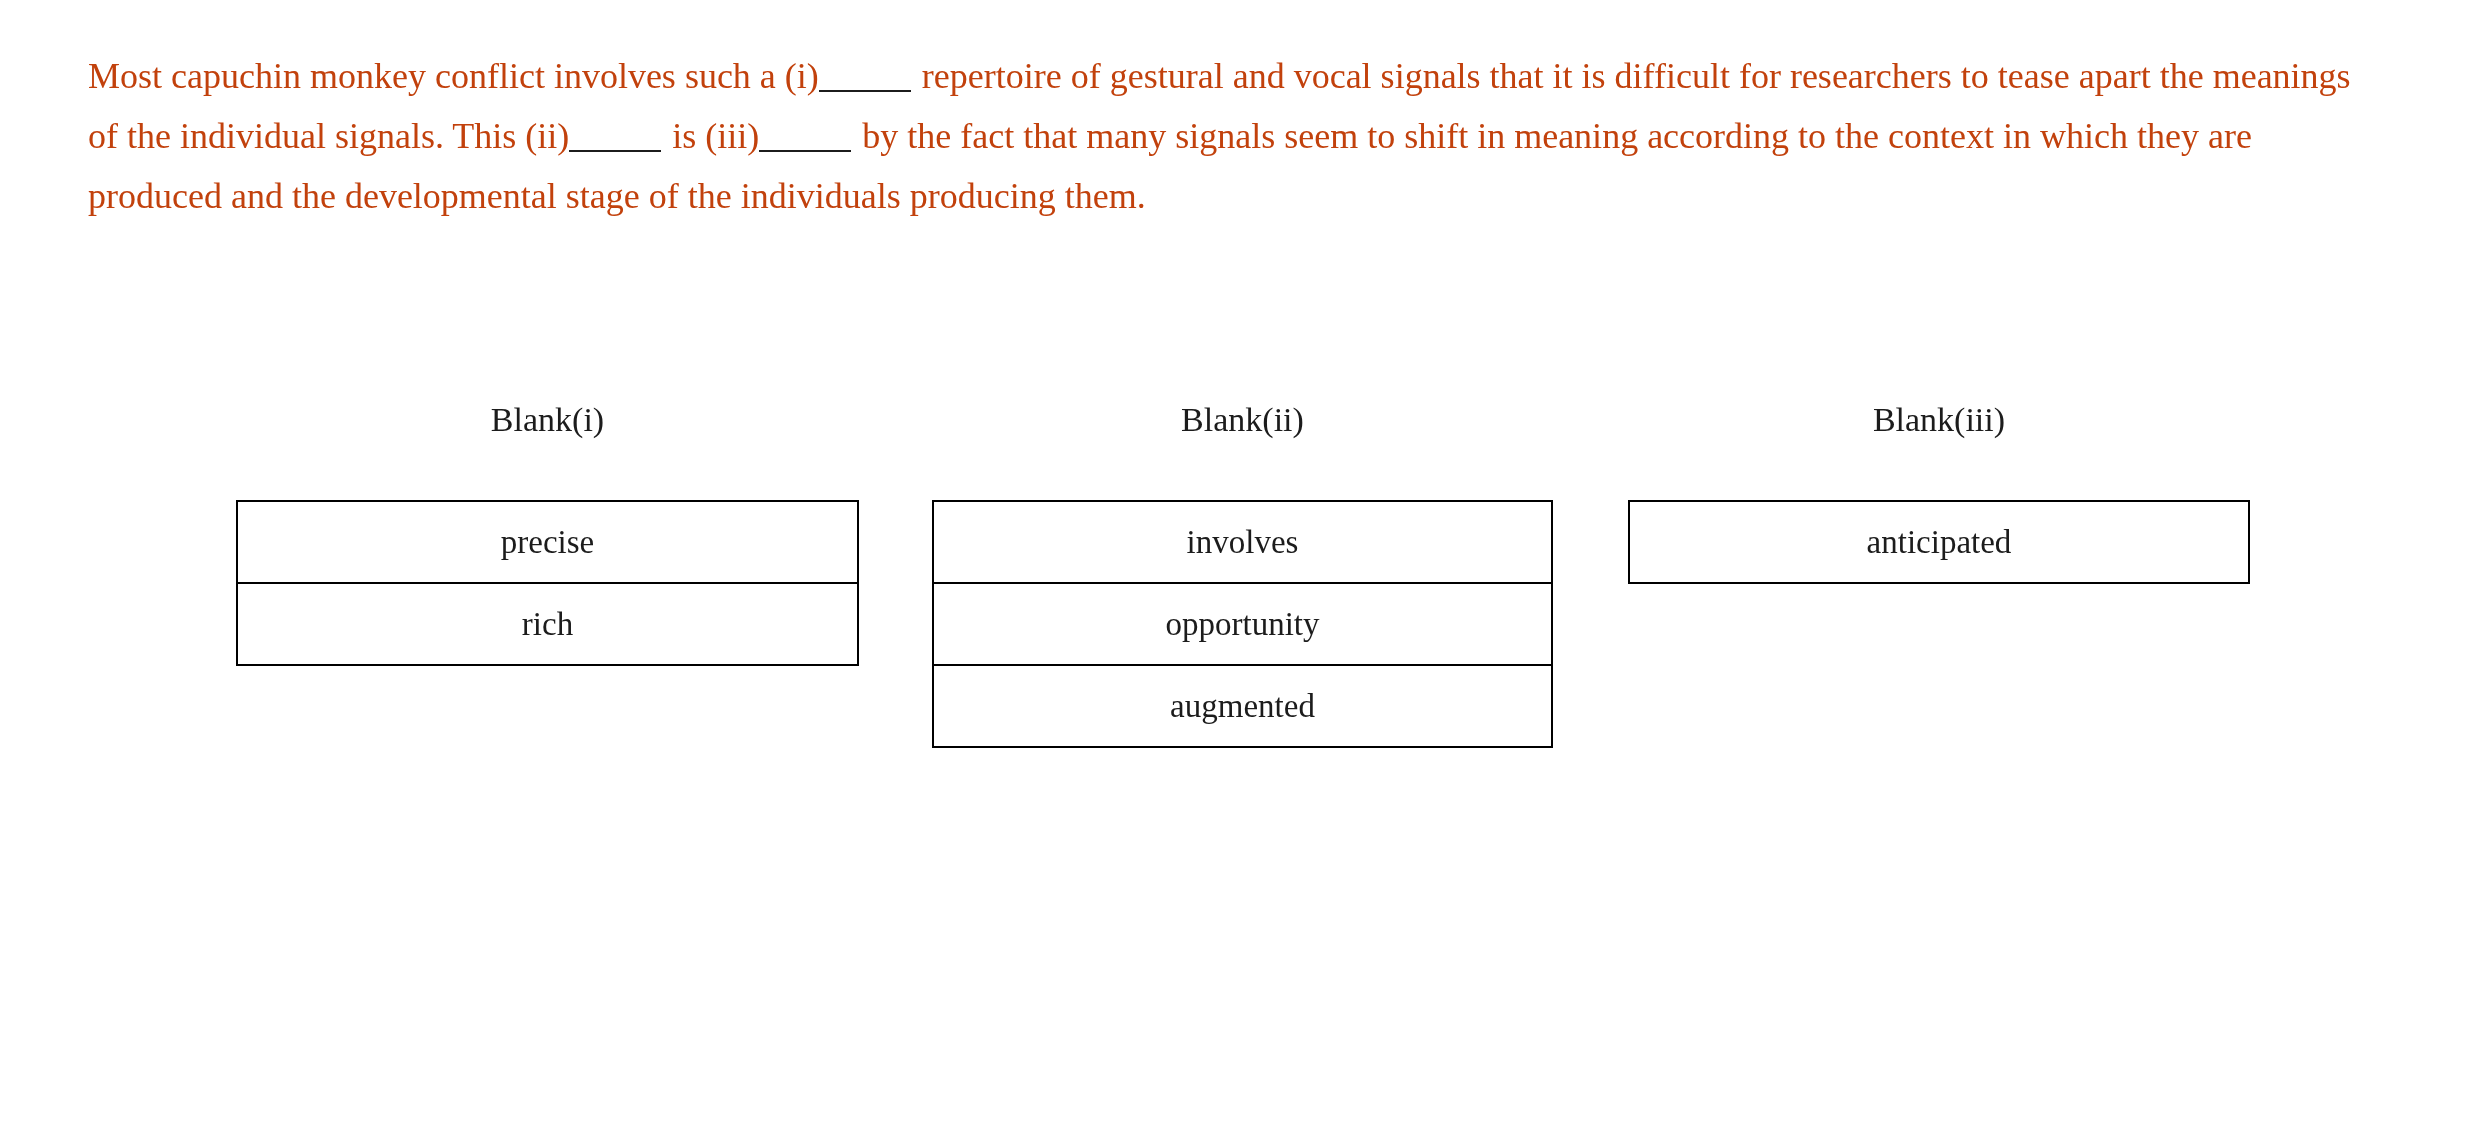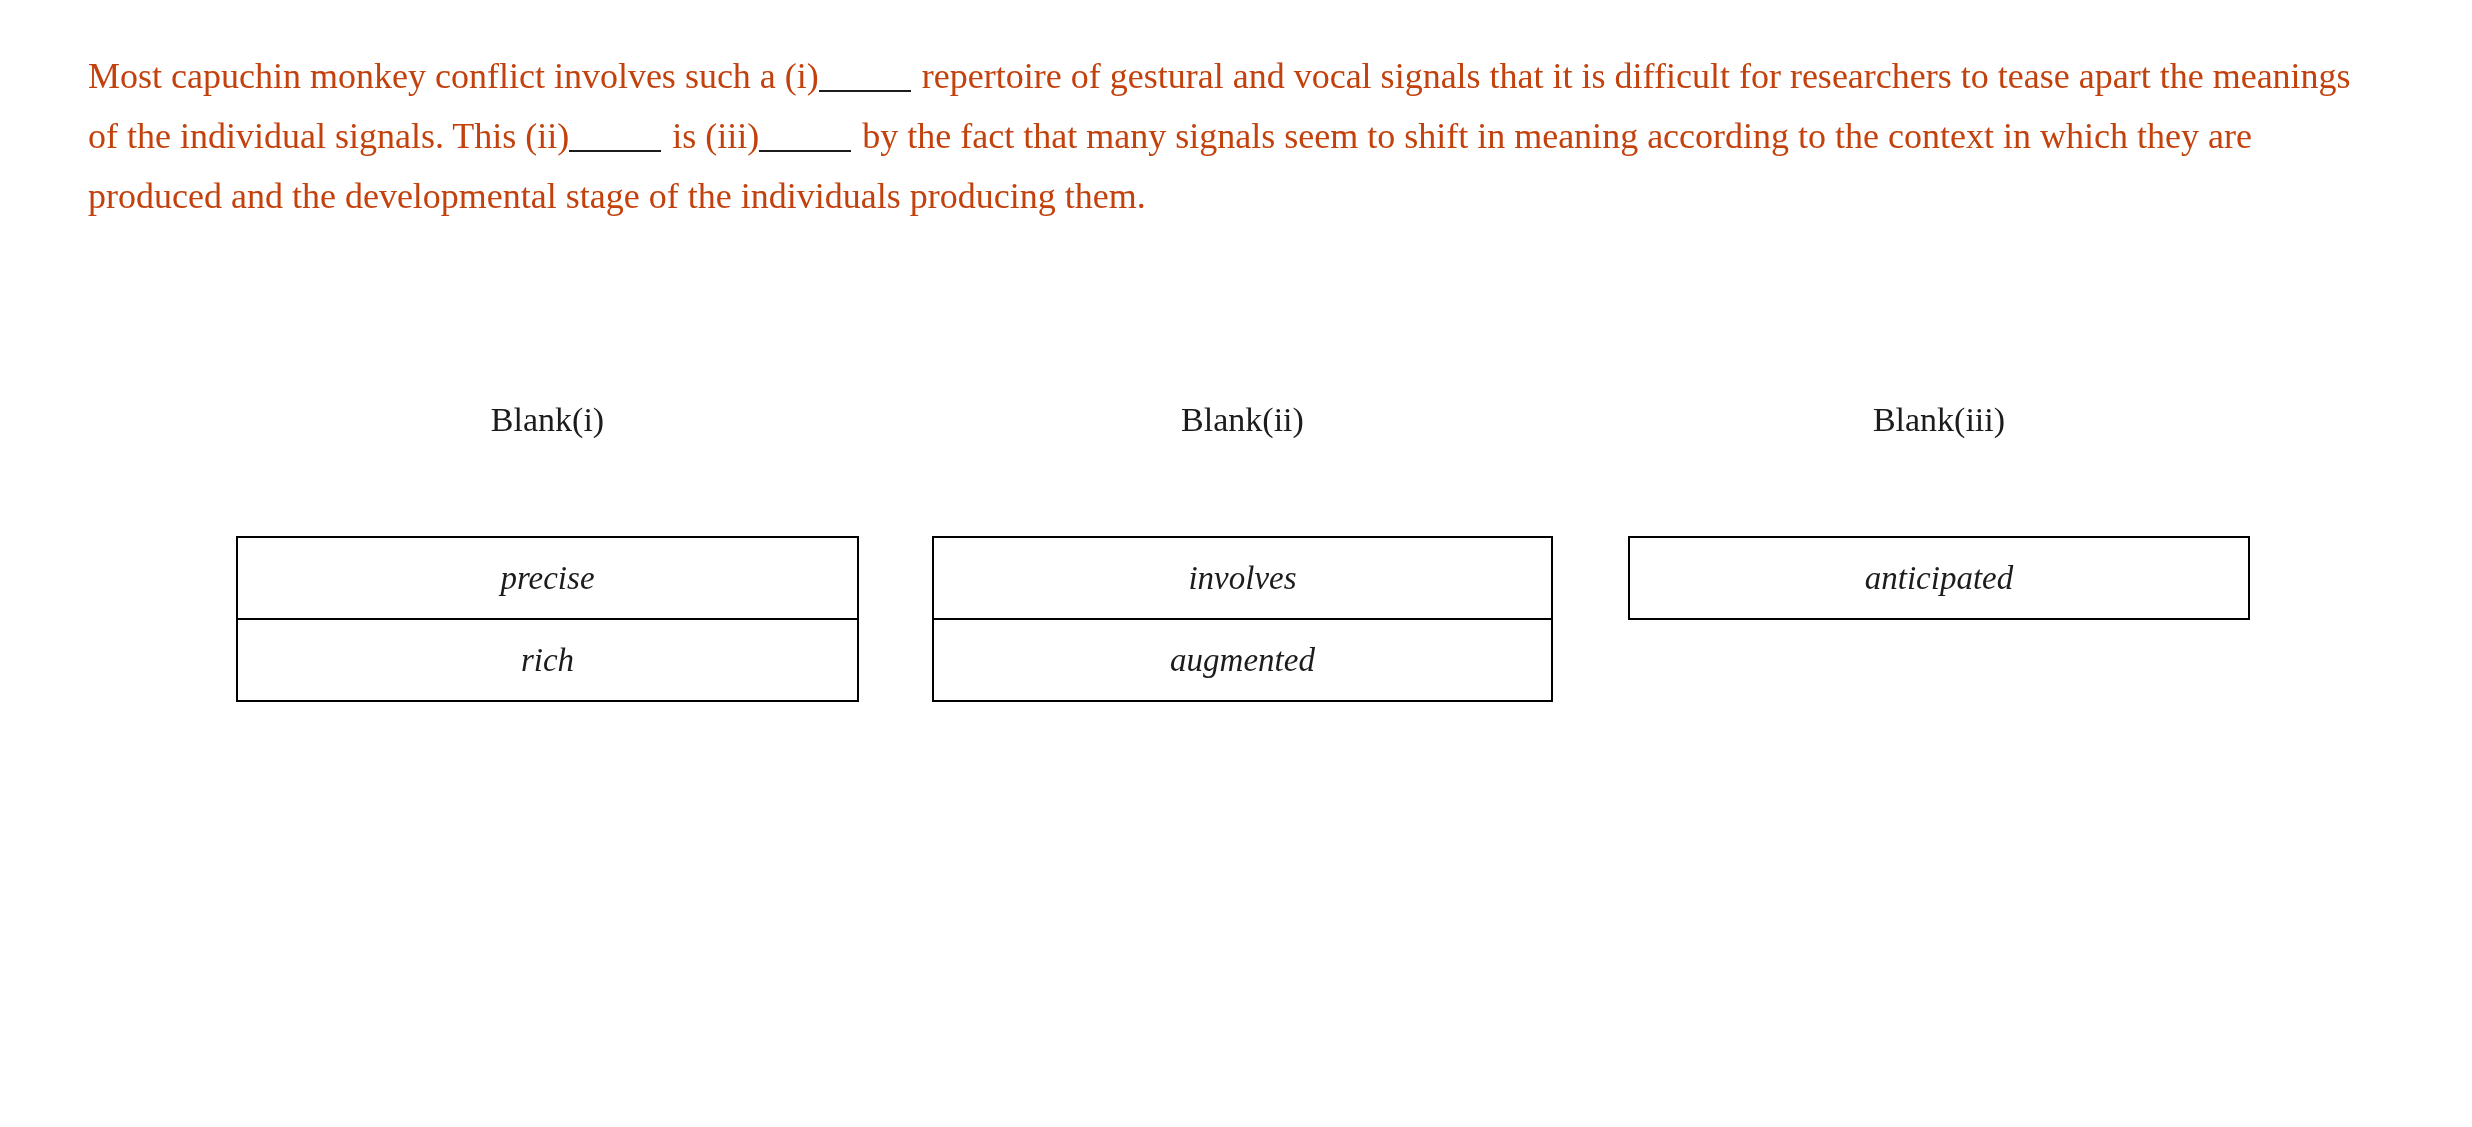--- a/index.html
+++ b/index.html
@@ -58,25 +58,24 @@
   .group-header {
     text-align: center;
     font-size: 34px;
     line-height: 40px;
     color: #1c1c1c;
     margin-bottom: 0;
     height: 44px;
   }
 
   .options-table {
-    margin-top: 92px;
+    margin-top: 56px;
     border-collapse: collapse;
     width: 100%;
     table-layout: fixed;
-    font-style: italic;
   }
   .options-table tr { height: 82px; }
   .options-table td {
     border: 2px solid #000000;
     text-align: center;
     vertical-align: middle;
     font-size: 33px;
     color: #1c1c1c;
     padding: 0;
     background: #ffffff;
@@ -105,20 +104,23 @@
   </div>
 
   <div class="blank-group g1">
     <div class="group-header">Blank(ii)</div>
     <table class="options-table">
       <tbody>
         <tr>
           <td>involves</td>
         </tr>
         <tr>
+          <td>opportunity</td>
+        </tr>
+        <tr>
           <td>augmented</td>
         </tr>
       </tbody>
     </table>
   </div>
 
   <div class="blank-group g2">
     <div class="group-header">Blank(iii)</div>
     <table class="options-table">
       <tbody>

